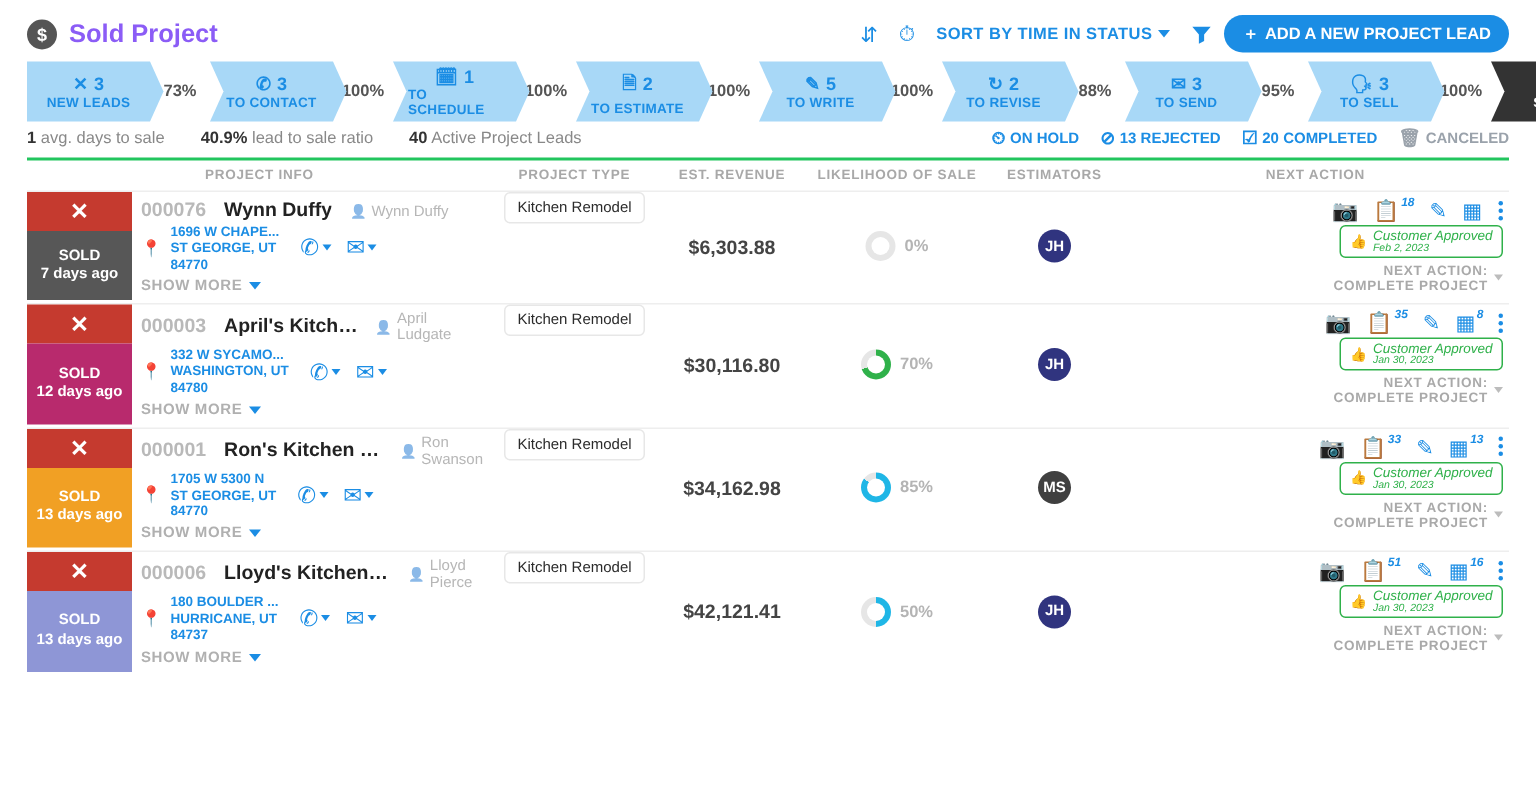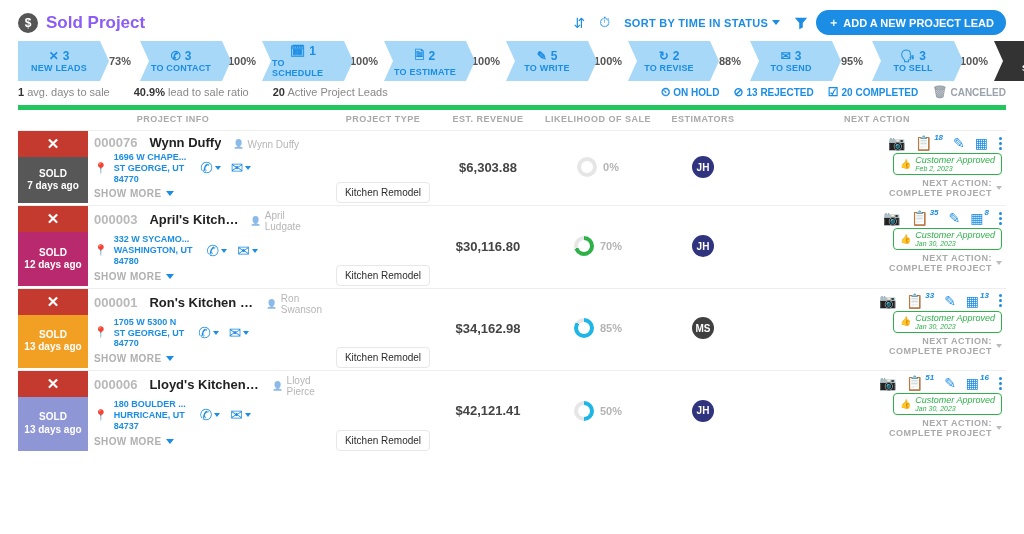--- a/index.html
+++ b/index.html
@@ -30,21 +30,21 @@
   .stage.sold .top,.stage.sold .name{color:#fff;}
   .pct{display:flex;align-items:center;justify-content:center;min-width:40px;color:#555;font-weight:700;font-size:11px;}
   
   .substats{display:flex;align-items:center;gap:24px;color:#888;font-size:11px;margin-bottom:6px;}
   .substats b{color:#333;}
   .substats .right{margin-left:auto;display:flex;gap:14px;}
   .pill-stat{color:#1b8de4;font-weight:700;font-size:10px;display:flex;align-items:center;gap:3px;}
   .pill-stat.grey{color:#9aa2ab;}
   .pill-stat .dot{font-size:12px;}
   
-  .colhead{display:flex;color:#a8a8a8;font-size:9px;font-weight:700;letter-spacing:.5px;padding:4px 0 6px 0;border-top:5px solid #22c55e;}
+  .colhead{display:flex;color:#a8a8a8;font-size:9px;font-weight:700;letter-spacing:.5px;padding:4px 0 6px 0;border-top:2px solid #22c55e;}
   .colhead div{flex-shrink:0;}
   .c-info{width:310px;text-align:center;}
   .c-type{width:110px;text-align:center;}
   .c-rev{width:100px;text-align:center;}
   .c-like{width:120px;text-align:center;}
   .c-est{width:90px;text-align:center;}
   .c-next{flex:1;text-align:center;}
   
   .row{display:flex;border-top:1px solid #eee;padding-bottom:2px;}
   .side{width:70px;display:flex;flex-direction:column;font-size:10px;font-weight:700;text-align:center;}
@@ -57,21 +57,21 @@
   .pname{font-weight:700;font-size:13px;color:#222;overflow:hidden;text-overflow:ellipsis;white-space:nowrap;}
   .contact{color:#b6b6b6;font-size:10px;display:flex;align-items:center;gap:3px;}
   .contact::before{content:"👤";font-size:9px;opacity:.5;}
   .addr-line{display:flex;align-items:center;gap:6px;}
   .addr{color:#1b8de4;font-size:9px;font-weight:700;line-height:1.2;}
   .pin{color:#1b8de4;font-size:11px;}
   .showmore{color:#b0b0b0;font-size:10px;font-weight:700;letter-spacing:.4px;margin-top:4px;display:flex;align-items:center;gap:4px;}
   .callmail{display:flex;align-items:center;gap:10px;margin-left:8px;}
   .cm{color:#1b8de4;font-size:15px;display:flex;align-items:center;gap:2px;}
   .cm .dd{width:0;height:0;border-left:3px solid transparent;border-right:3px solid transparent;border-top:4px solid #1b8de4;}
-  .type{width:110px;display:flex;align-items:flex-end;justify-content:center;}
+  .type{width:110px;display:flex;align-items:flex-start;justify-content:center;}
   .type-box{border:1px solid #e7e7e7;border-radius:4px;padding:4px 8px;font-size:10px;background:#fff;max-width:100px;text-align:center;}
   .rev{width:100px;display:flex;align-items:center;justify-content:center;font-size:13px;font-weight:600;color:#444;}
   .like{width:120px;display:flex;align-items:center;justify-content:center;gap:6px;}
   .ring{width:20px;height:20px;border-radius:50%;position:relative;}
   .ring::after{content:"";position:absolute;inset:4px;background:#fff;border-radius:50%;}
   .like span{color:#b4b4b4;font-size:11px;font-weight:600;}
   .est{width:90px;display:flex;align-items:center;justify-content:center;}
   .avatar{width:22px;height:22px;border-radius:50%;display:flex;align-items:center;justify-content:center;color:#fff;font-size:10px;font-weight:700;}
   .right-col{flex:1;display:flex;flex-direction:column;align-items:flex-end;padding:4px 4px 0 10px;}
   .icon-row{display:flex;align-items:center;gap:10px;color:#1b8de4;font-size:14px;margin-bottom:2px;}
@@ -180,21 +180,21 @@
         <div class="top">
           <span class="sicon">👍</span>
         </div>
         <div class="name">SOLD</div>
       </div>
     </div>
 
   <div class="substats">
     <span><b>1</b> <span>avg. days to sale</span></span>
     <span><b>40.9%</b> <span>lead to sale ratio</span></span>
-    <span><b>20</b> <span>Active Project Leads</span></span>
+    <span><b>40</b> <span>Active Project Leads</span></span>
     <div class="right" id="pills">
         <span class="pill-stat">
           <span class="dot">⏲</span>
           <span>ON HOLD</span>
         </span>
         <span class="pill-stat">
           <span class="dot">⊘</span>
           <span>13 REJECTED</span>
         </span>
         <span class="pill-stat">

